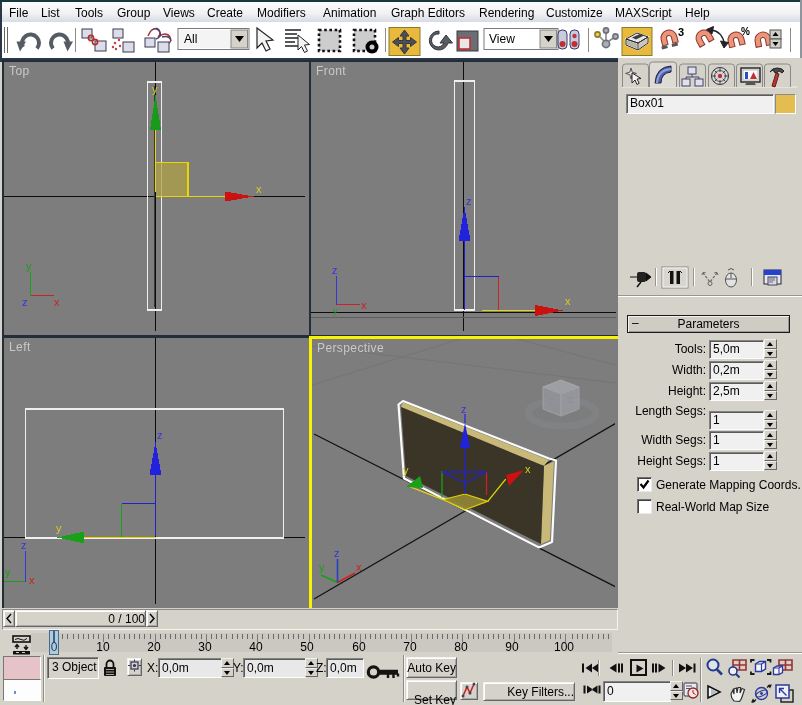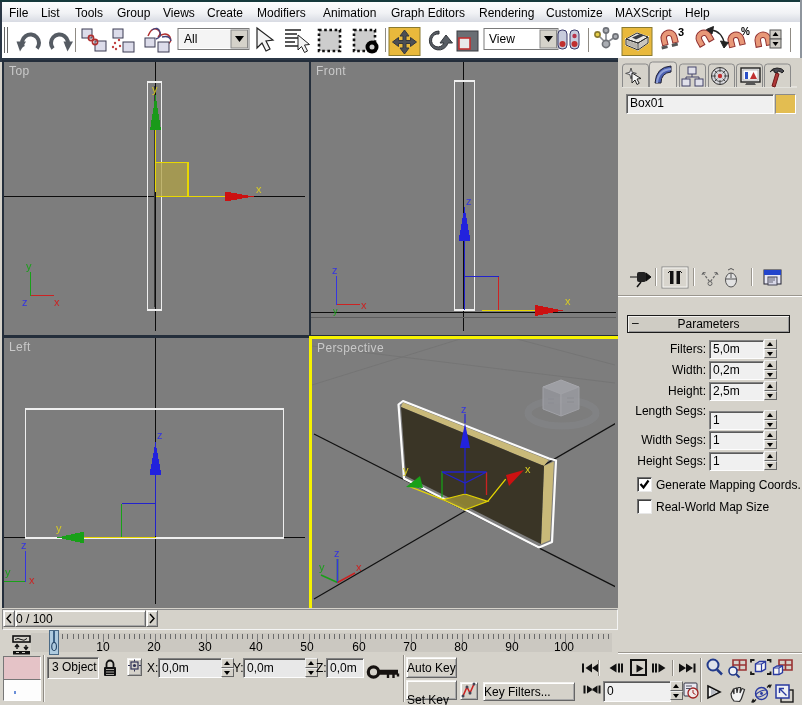--- a/index.html
+++ b/index.html
@@ -20,21 +20,21 @@
 .cbtn{position:absolute;background:#d5d2ca;border:1px solid;border-color:#eee #555 #555 #eee}
 .cbtn:after{content:"";position:absolute;left:3px;top:5px;border:4px solid transparent;border-top:5px solid #000}
 .spinbox{position:absolute;width:13px;height:19px}
 .spin{position:absolute;left:0;width:13px;height:9.5px;background:#d5d2ca;border:1px solid;border-color:#f0f0f0 #666 #666 #f0f0f0;box-sizing:border-box}
 .spin.up{top:0}.spin.dn{top:9.5px}
 .spin:after{content:"";position:absolute;left:2px}
 .spin.up:after{top:1.5px;border:3.5px solid transparent;border-bottom:4px solid #000;border-top:0}
 .spin.dn:after{top:2.5px;border:3.5px solid transparent;border-top:4px solid #000;border-bottom:0}
 .plabel{position:absolute;font-size:12px;text-align:right;white-space:nowrap}
 .val{font-size:12px;padding:1px 0 0 3px;white-space:nowrap}
-.btn{position:absolute;background:#d5d2ca;border:1px solid;border-color:#f4f3f0 #666 #666 #f4f3f0;box-shadow:inset 1px 1px 0 #fff, inset -1px -1px 0 #a8a8a8;box-sizing:border-box;text-align:left;font-size:12px}
+.btn{position:absolute;background:#d5d2ca;border:1px solid;border-color:#f4f3f0 #666 #666 #f4f3f0;box-shadow:inset 1px 1px 0 #fff, inset -1px -1px 0 #a8a8a8;box-sizing:border-box;text-align:right;font-size:12px}
 .ckb{position:absolute;width:13px;height:13px;background:#fff;border:1px solid;border-color:#707070 #e8e8e8 #e8e8e8 #707070;box-shadow:inset 1px 1px 0 #404040}
 </style></head>
 <body>
 <div class="abs" id="menubar">
 <span style="left:9px">File</span>
     <span style="left:41px">List</span>
     <span style="left:75px">Tools</span>
     <span style="left:117px">Group</span>
     <span style="left:163px">Views</span>
     <span style="left:207px">Create</span>
@@ -416,21 +416,21 @@
         <path d="M151 13 h6 m-6 2 h6 m-6 2 h4" stroke="#667"></path>
       </g>
 </svg>
 <div class="abs" style="left:0;top:237px;width:184px;height:1px;background:#9a968e"></div>
 <div class="abs" style="left:0;top:238px;width:184px;height:1px;background:#fff"></div>
 
 <div class="abs" style="left:9px;top:257px;width:161px;height:16px;background:#cfccc4;border:1px solid #1a1a1a;box-shadow:inset 1px 1px 0 #f2f1ee, inset -1px -1px 0 #999">
       <span style="position:absolute;left:4px;top:0px;font-size:12px">–</span>
       <span style="position:absolute;left:0;right:0;text-align:center;top:1px;font-size:12px">Parameters</span>
     </div>
-<div class="plabel" style="left:0;top:284px;width:88px">Filters:</div>
+<div class="plabel" style="left:0;top:284px;width:88px">Tools:</div>
 <div class="sunken" style="left:91px;top:282px;width:53px;height:17px">
       <div class="val">5,0m</div>
     </div>
 <div class="spinbox" style="left:146px;top:281px">
       <div class="spin up"></div>
       <div class="spin dn"></div>
     </div>
 <div class="plabel" style="left:0;top:305px;width:88px">Width:</div>
 <div class="sunken" style="left:91px;top:303px;width:53px;height:17px">
       <div class="val">0,2m</div>

